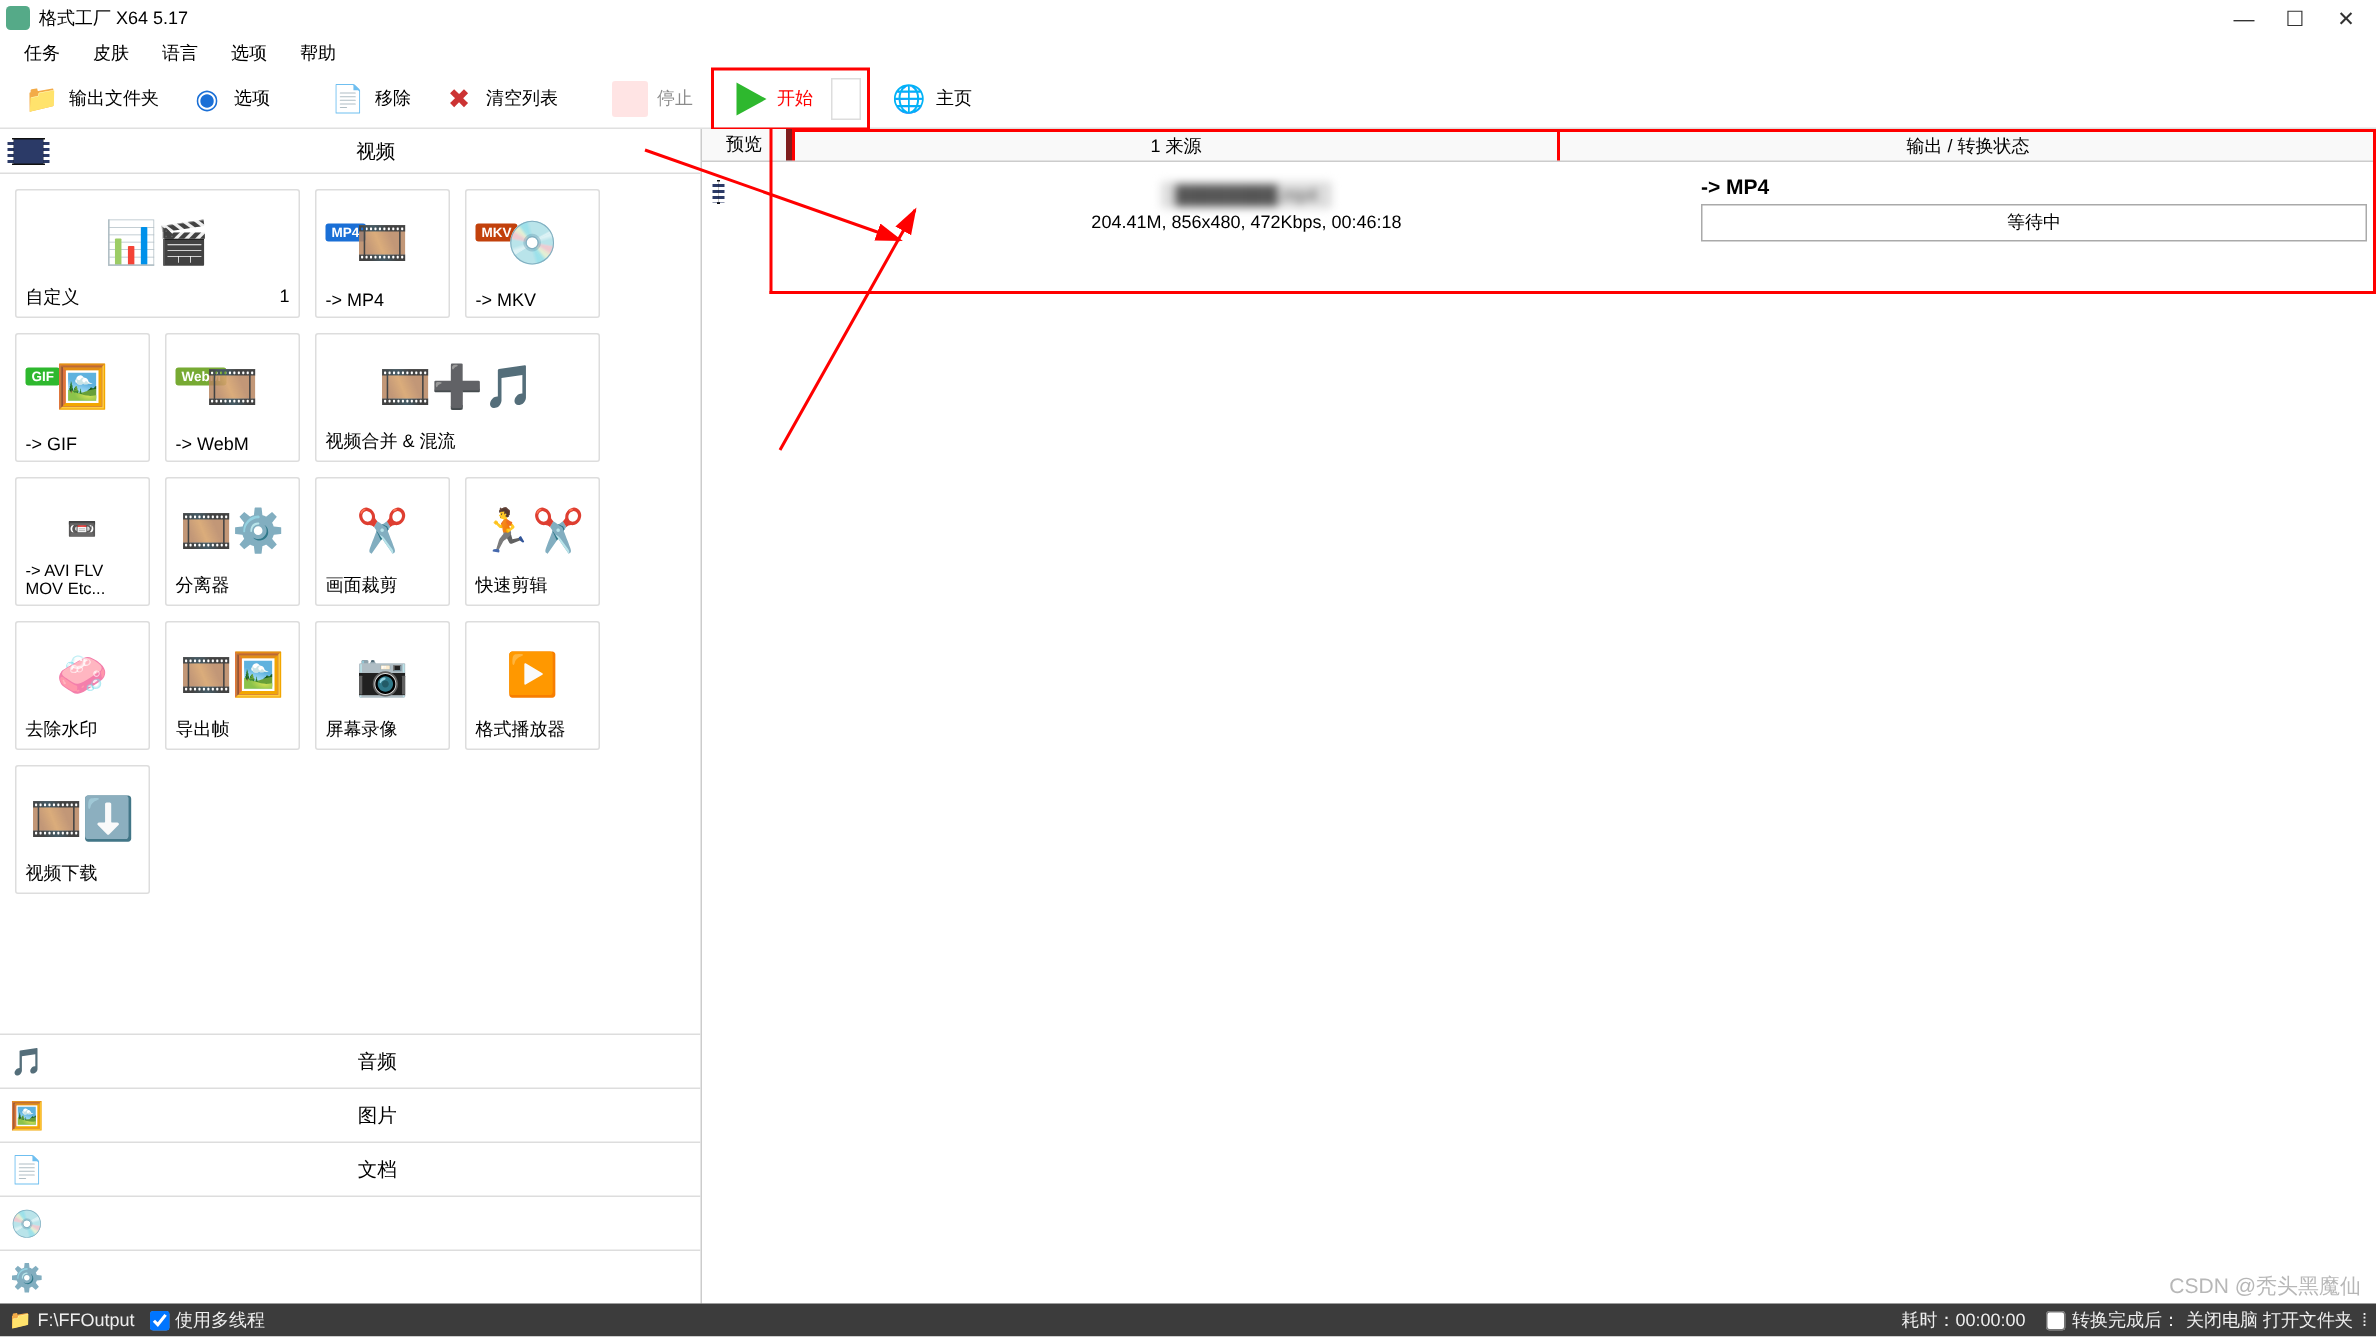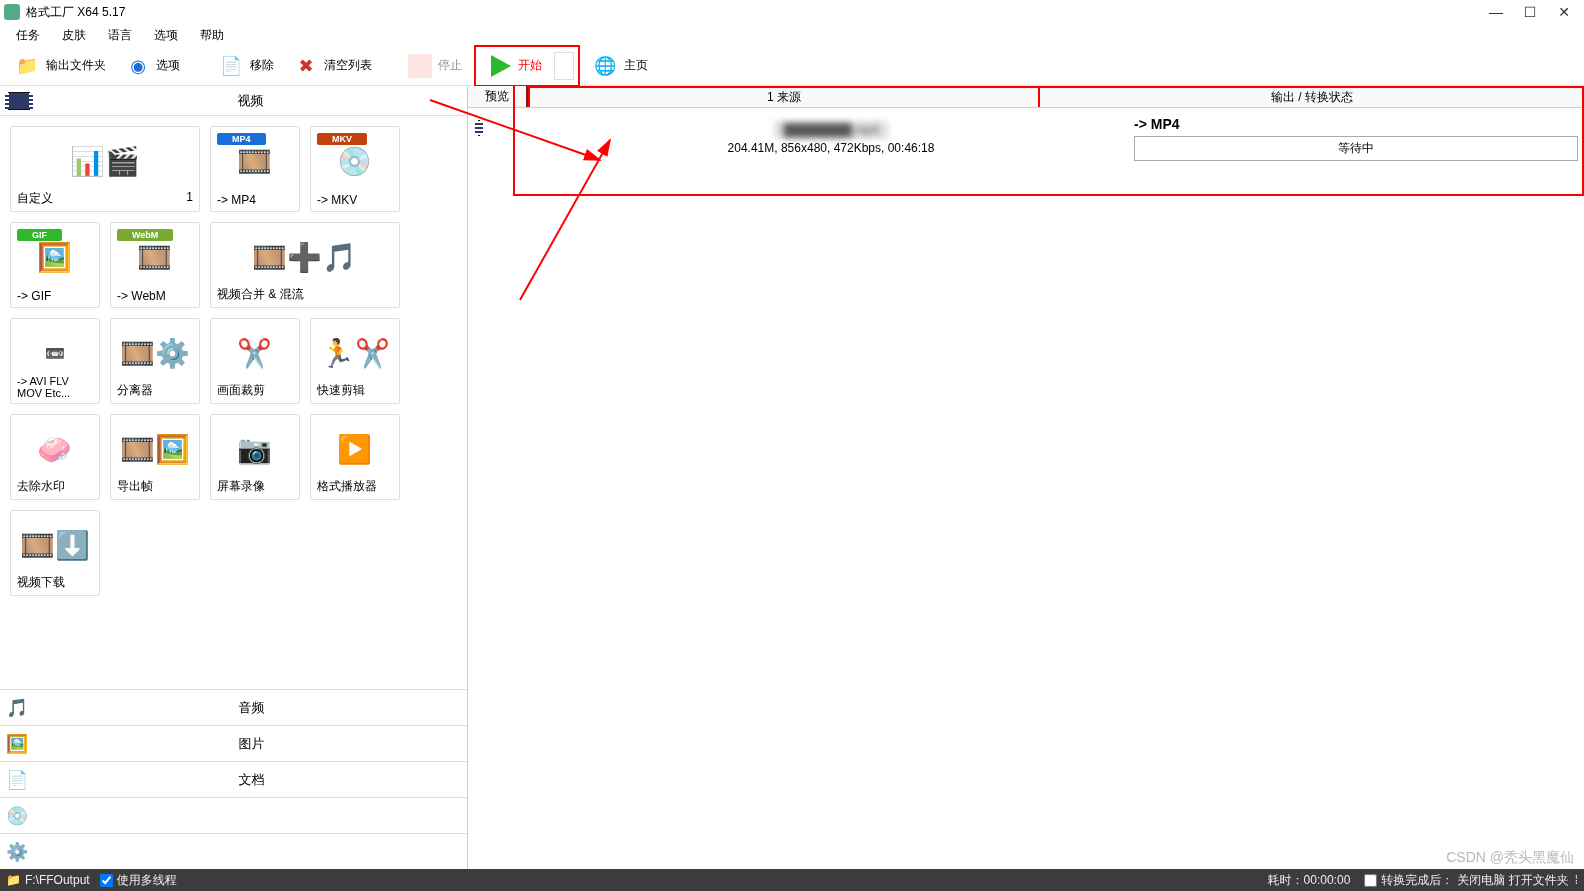--- a/index.html
+++ b/index.html
@@ -35,29 +35,29 @@
   .film-icon:before{left:-4px;} .film-icon:after{right:-4px;}
   
   .grid{padding:10px;display:flex;flex-wrap:wrap;gap:10px;align-content:flex-start;}
   .card{border:1px solid #ddd;border-radius:2px;display:flex;flex-direction:column;justify-content:flex-end;padding:4px 6px;position:relative;background:#fff;}
   .card.small{width:90px;height:86px;}
   .card.wide{width:190px;height:86px;}
   .card-label{font-size:12px;white-space:nowrap;}
   .card-count{font-size:12px;}
   .card-top{position:absolute;top:6px;left:6px;right:6px;bottom:22px;display:flex;align-items:center;justify-content:center;}
   .ic{font-size:28px;}
-  .tag{position:absolute;top:6px;left:6px;font-size:9px;padding:1px 15px;border-radius:2px;color:#fff;font-weight:bold;}
+  .tag{position:absolute;top:22px;left:6px;font-size:9px;padding:1px 4px;border-radius:2px;color:#fff;font-weight:bold;}
   
   .cats{margin-top:auto;}
   .cat-row{height:36px;display:flex;align-items:center;border-top:1px solid #ddd;}
   .cat-row .cicon2{width:36px;display:flex;align-items:center;justify-content:center;font-size:18px;}
   .cat-row .clbl{flex:1;text-align:center;font-size:13px;}
   
   .cols-head{height:22px;display:flex;border-bottom:1px solid #ccc;background:#f9f9f9;}
-  .col{display:flex;align-items:center;justify-content:center;border-right:2px solid #7f1d1d;font-size:12px;}
+  .col{display:flex;align-items:center;justify-content:center;border-right:4px solid #7f1d1d;font-size:12px;}
   .col.preview{width:60px;justify-content:center;}
   .col.source{flex:1;}
   .col.status{width:544px;border-right:none;}
   .red-box{border:2px solid red;}
   .task-row{display:flex;height:60px;align-items:center;}
   .task-preview{width:60px;display:flex;align-items:center;justify-content:center;}
   .task-source{flex:1;text-align:center;display:flex;flex-direction:column;align-items:center;justify-content:center;gap:2px;}
   .blur-name{filter:blur(3px);background:#ddd;border-radius:2px;padding:2px 10px;color:#555;}
   .task-status{width:450px;display:flex;flex-direction:column;justify-content:center;gap:4px;padding-right:6px;}
   .status-text{font-size:14px;font-weight:bold;}

